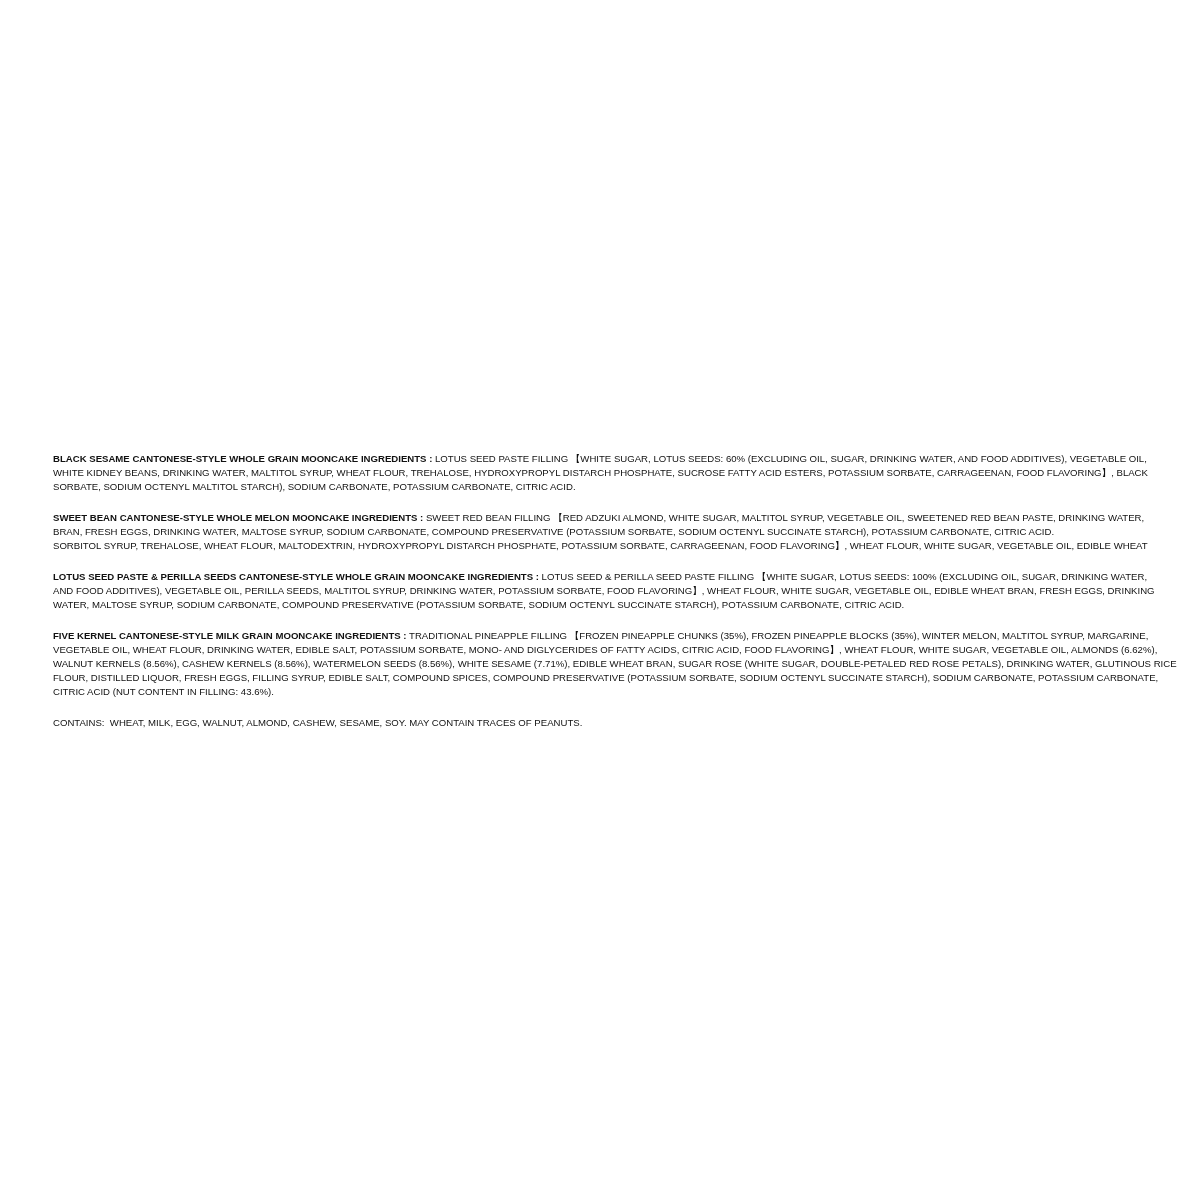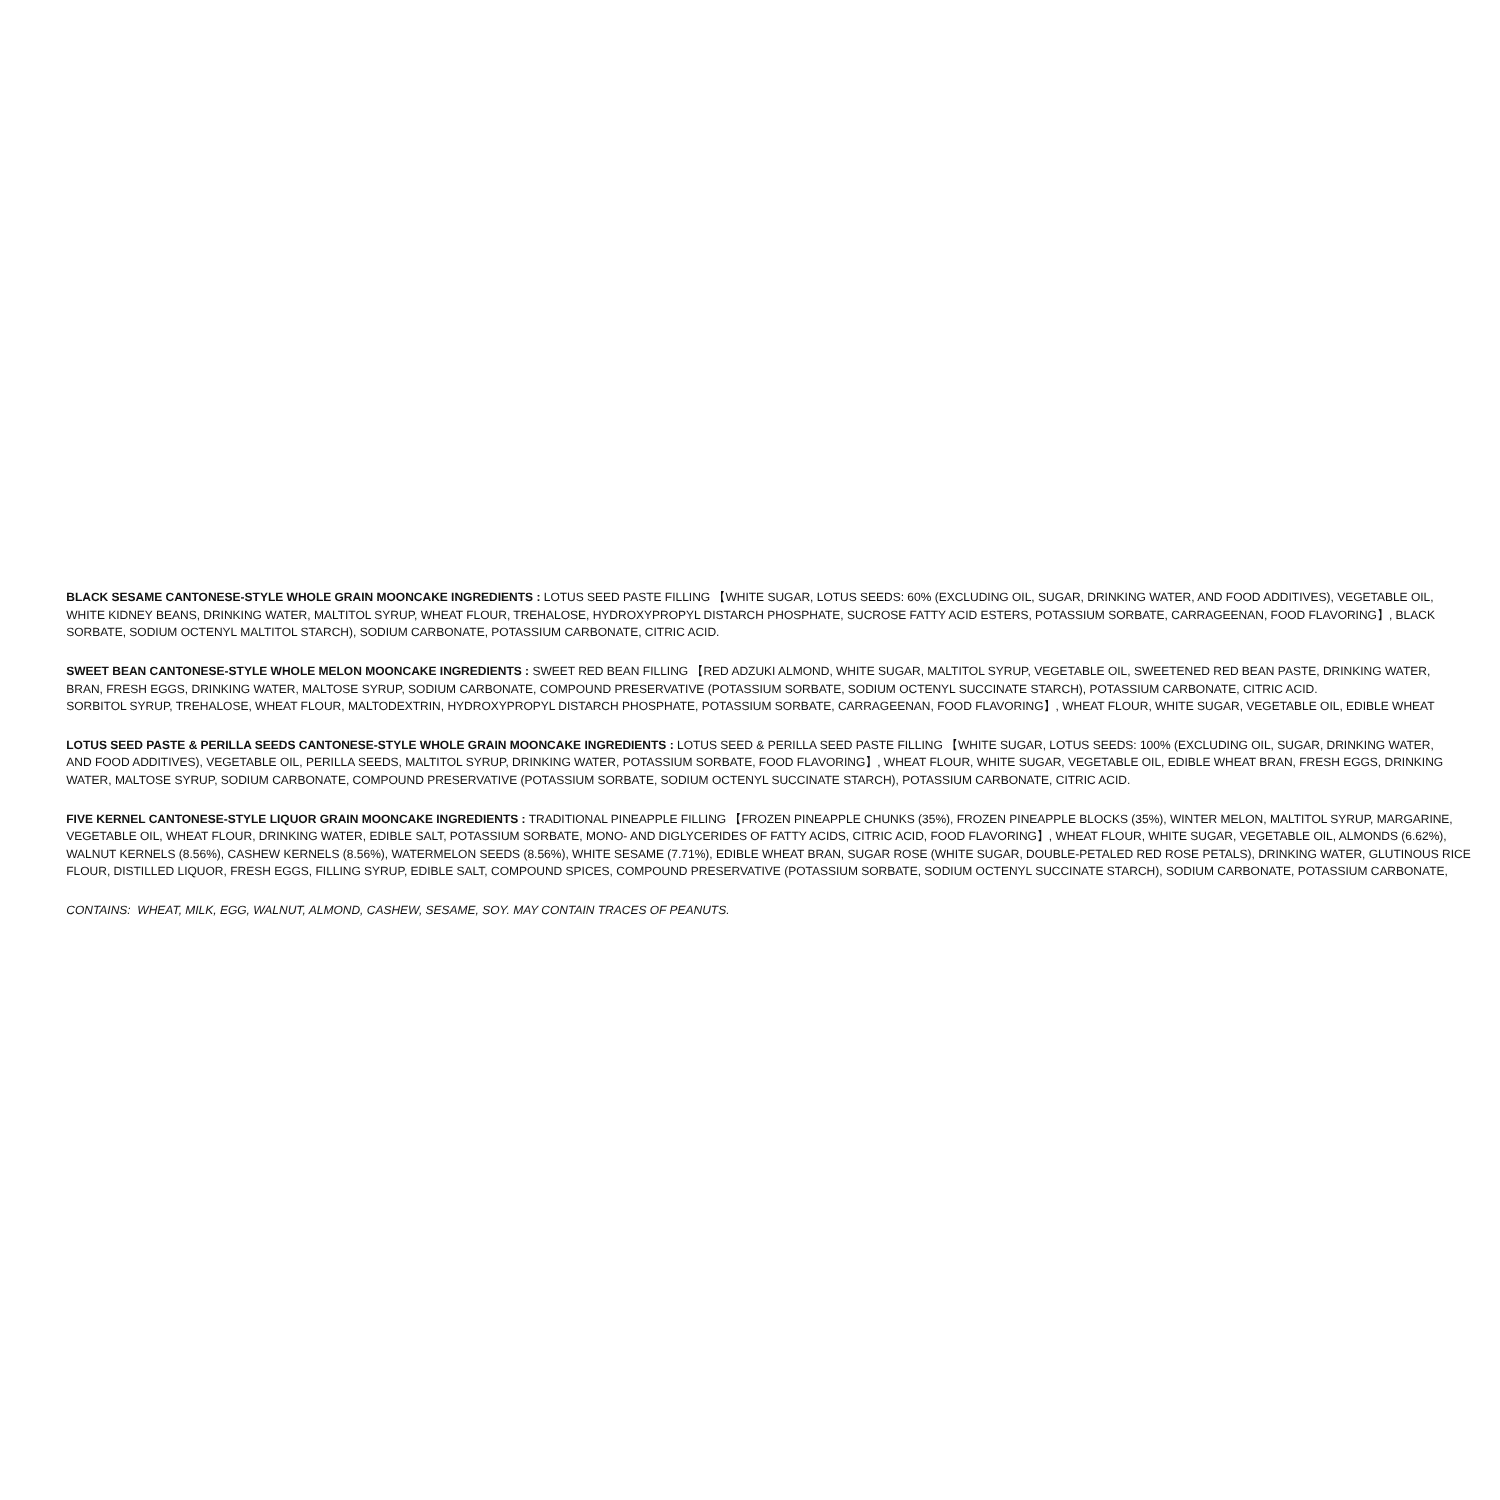--- a/index.html
+++ b/index.html
@@ -6,41 +6,40 @@
     margin: 0;
     padding: 0;
     width: 1200px;
     height: 1200px;
     background: #ffffff;
     overflow: hidden;
   }
   .label-panel {
     position: absolute;
     left: 53px;
-    top: 472px;
+    top: 452px;
     width: 1130px;
     color: #111111;
     font-family: "Liberation Sans", "DejaVu Sans", sans-serif;
     font-size: 9.6px;
     line-height: 14px;
     letter-spacing: 0px;
   }
   .para {
     margin: 0 0 17px 0;
   }
   .ln {
     white-space: pre;
     overflow: visible;
   }
   .ttl {
     font-weight: bold;
   }
   .allergen {
     margin: 0;
-    font-style: italic;
   }
 </style>
 </head>
 <body>
 
 <div class="label-panel">
 
   <div class="para">
     <div class="ln"><span class="ttl">BLACK SESAME CANTONESE-STYLE WHOLE GRAIN MOONCAKE INGREDIENTS :</span><span> LOTUS SEED PASTE FILLING 【WHITE SUGAR, LOTUS SEEDS: 60% (EXCLUDING OIL, SUGAR, DRINKING WATER, AND FOOD ADDITIVES), VEGETABLE OIL,</span></div>
     <div class="ln">WHITE KIDNEY BEANS, DRINKING WATER, MALTITOL SYRUP, WHEAT FLOUR, TREHALOSE, HYDROXYPROPYL DISTARCH PHOSPHATE, SUCROSE FATTY ACID ESTERS, POTASSIUM SORBATE, CARRAGEENAN, FOOD FLAVORING】, BLACK</div>
@@ -53,23 +52,24 @@
     <div class="ln">SORBITOL SYRUP, TREHALOSE, WHEAT FLOUR, MALTODEXTRIN, HYDROXYPROPYL DISTARCH PHOSPHATE, POTASSIUM SORBATE, CARRAGEENAN, FOOD FLAVORING】, WHEAT FLOUR, WHITE SUGAR, VEGETABLE OIL, EDIBLE WHEAT</div>
   </div>
 
   <div class="para">
     <div class="ln"><span class="ttl">LOTUS SEED PASTE &amp; PERILLA SEEDS CANTONESE-STYLE WHOLE GRAIN MOONCAKE INGREDIENTS :</span><span> LOTUS SEED &amp; PERILLA SEED PASTE FILLING 【WHITE SUGAR, LOTUS SEEDS: 100% (EXCLUDING OIL, SUGAR, DRINKING WATER,</span></div>
     <div class="ln">AND FOOD ADDITIVES), VEGETABLE OIL, PERILLA SEEDS, MALTITOL SYRUP, DRINKING WATER, POTASSIUM SORBATE, FOOD FLAVORING】, WHEAT FLOUR, WHITE SUGAR, VEGETABLE OIL, EDIBLE WHEAT BRAN, FRESH EGGS, DRINKING</div>
     <div class="ln">WATER, MALTOSE SYRUP, SODIUM CARBONATE, COMPOUND PRESERVATIVE (POTASSIUM SORBATE, SODIUM OCTENYL SUCCINATE STARCH), POTASSIUM CARBONATE, CITRIC ACID.</div>
   </div>
 
   <div class="para">
-    <div class="ln"><span class="ttl">FIVE KERNEL CANTONESE-STYLE LIQUOR GRAIN MOONCAKE INGREDIENTS :</span><span> TRADITIONAL PINEAPPLE FILLING 【FROZEN PINEAPPLE CHUNKS (35%), FROZEN PINEAPPLE BLOCKS (35%), WINTER MELON, MALTITOL SYRUP, MARGARINE,</span></div>
+    <div class="ln"><span class="ttl">FIVE KERNEL CANTONESE-STYLE MILK GRAIN MOONCAKE INGREDIENTS :</span><span> TRADITIONAL PINEAPPLE FILLING 【FROZEN PINEAPPLE CHUNKS (35%), FROZEN PINEAPPLE BLOCKS (35%), WINTER MELON, MALTITOL SYRUP, MARGARINE,</span></div>
     <div class="ln">VEGETABLE OIL, WHEAT FLOUR, DRINKING WATER, EDIBLE SALT, POTASSIUM SORBATE, MONO- AND DIGLYCERIDES OF FATTY ACIDS, CITRIC ACID, FOOD FLAVORING】, WHEAT FLOUR, WHITE SUGAR, VEGETABLE OIL, ALMONDS (6.62%),</div>
     <div class="ln">WALNUT KERNELS (8.56%), CASHEW KERNELS (8.56%), WATERMELON SEEDS (8.56%), WHITE SESAME (7.71%), EDIBLE WHEAT BRAN, SUGAR ROSE (WHITE SUGAR, DOUBLE-PETALED RED ROSE PETALS), DRINKING WATER, GLUTINOUS RICE</div>
     <div class="ln">FLOUR, DISTILLED LIQUOR, FRESH EGGS, FILLING SYRUP, EDIBLE SALT, COMPOUND SPICES, COMPOUND PRESERVATIVE (POTASSIUM SORBATE, SODIUM OCTENYL SUCCINATE STARCH), SODIUM CARBONATE, POTASSIUM CARBONATE,</div>
+    <div class="ln">CITRIC ACID (NUT CONTENT IN FILLING: 43.6%).</div>
   </div>
 
   <div class="para allergen">
     <div class="ln">CONTAINS:  WHEAT, MILK, EGG, WALNUT, ALMOND, CASHEW, SESAME, SOY. MAY CONTAIN TRACES OF PEANUTS.</div>
   </div>
 
 </div>
 
 </body></html>

